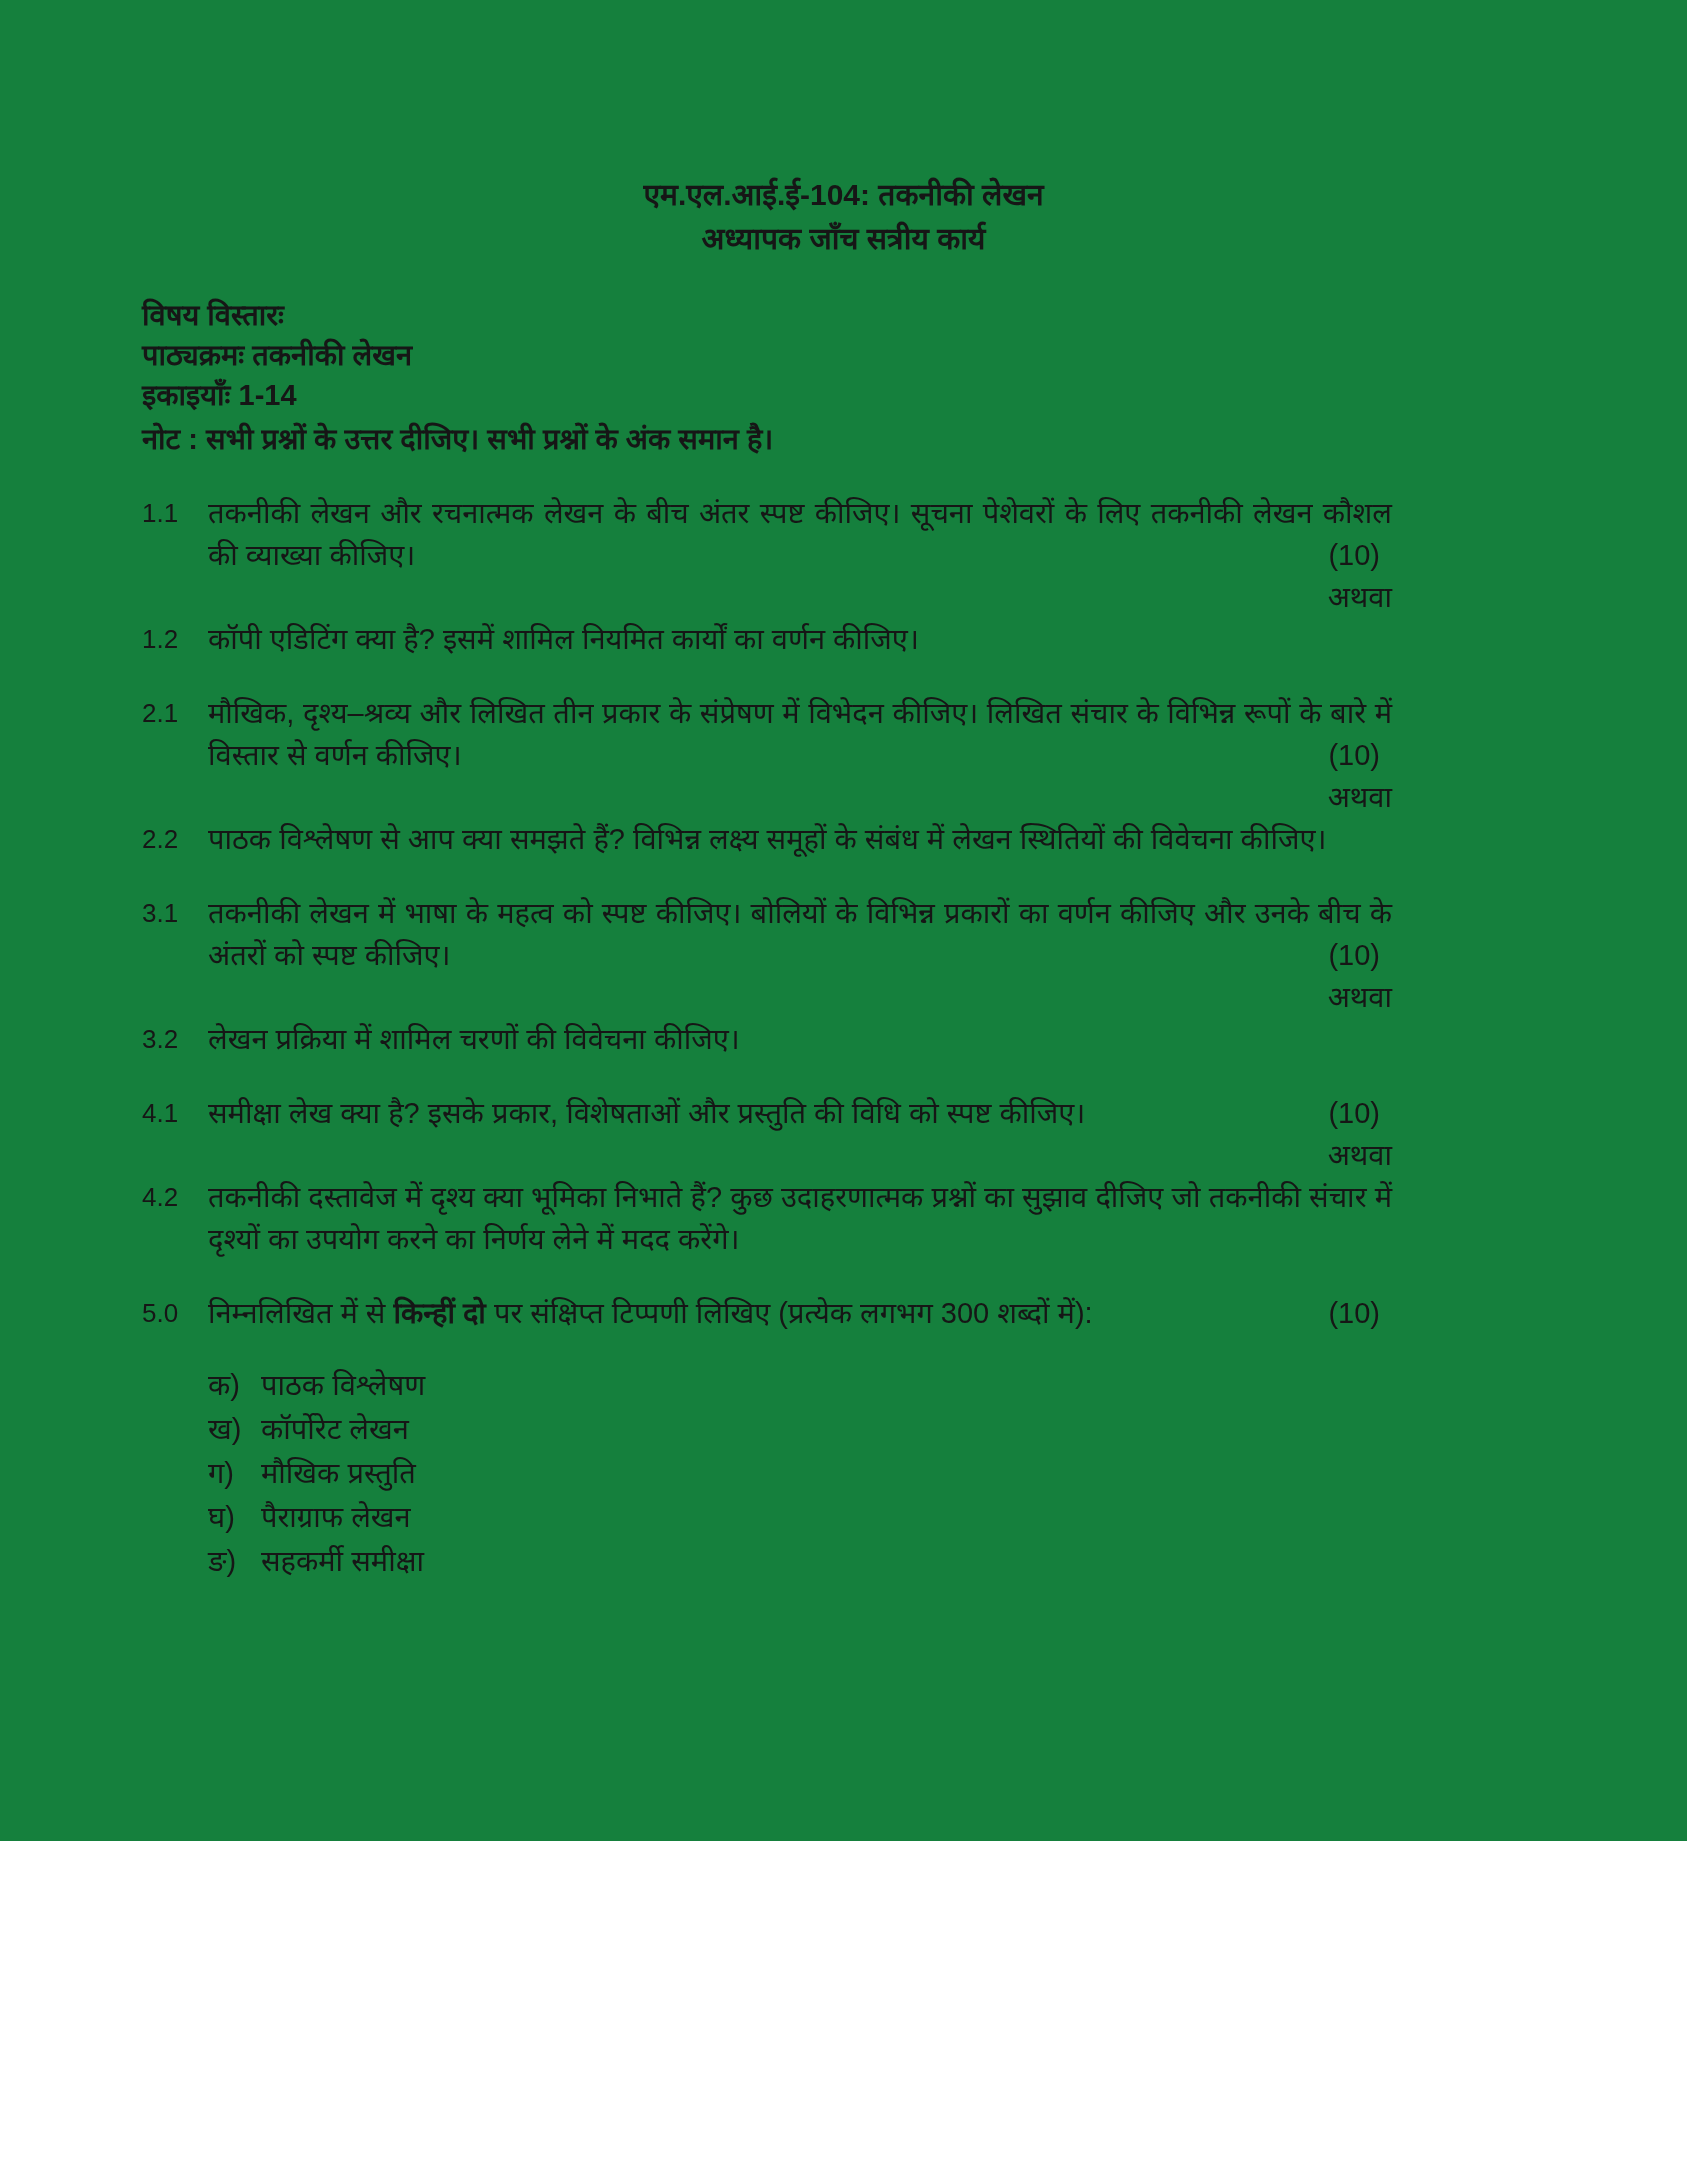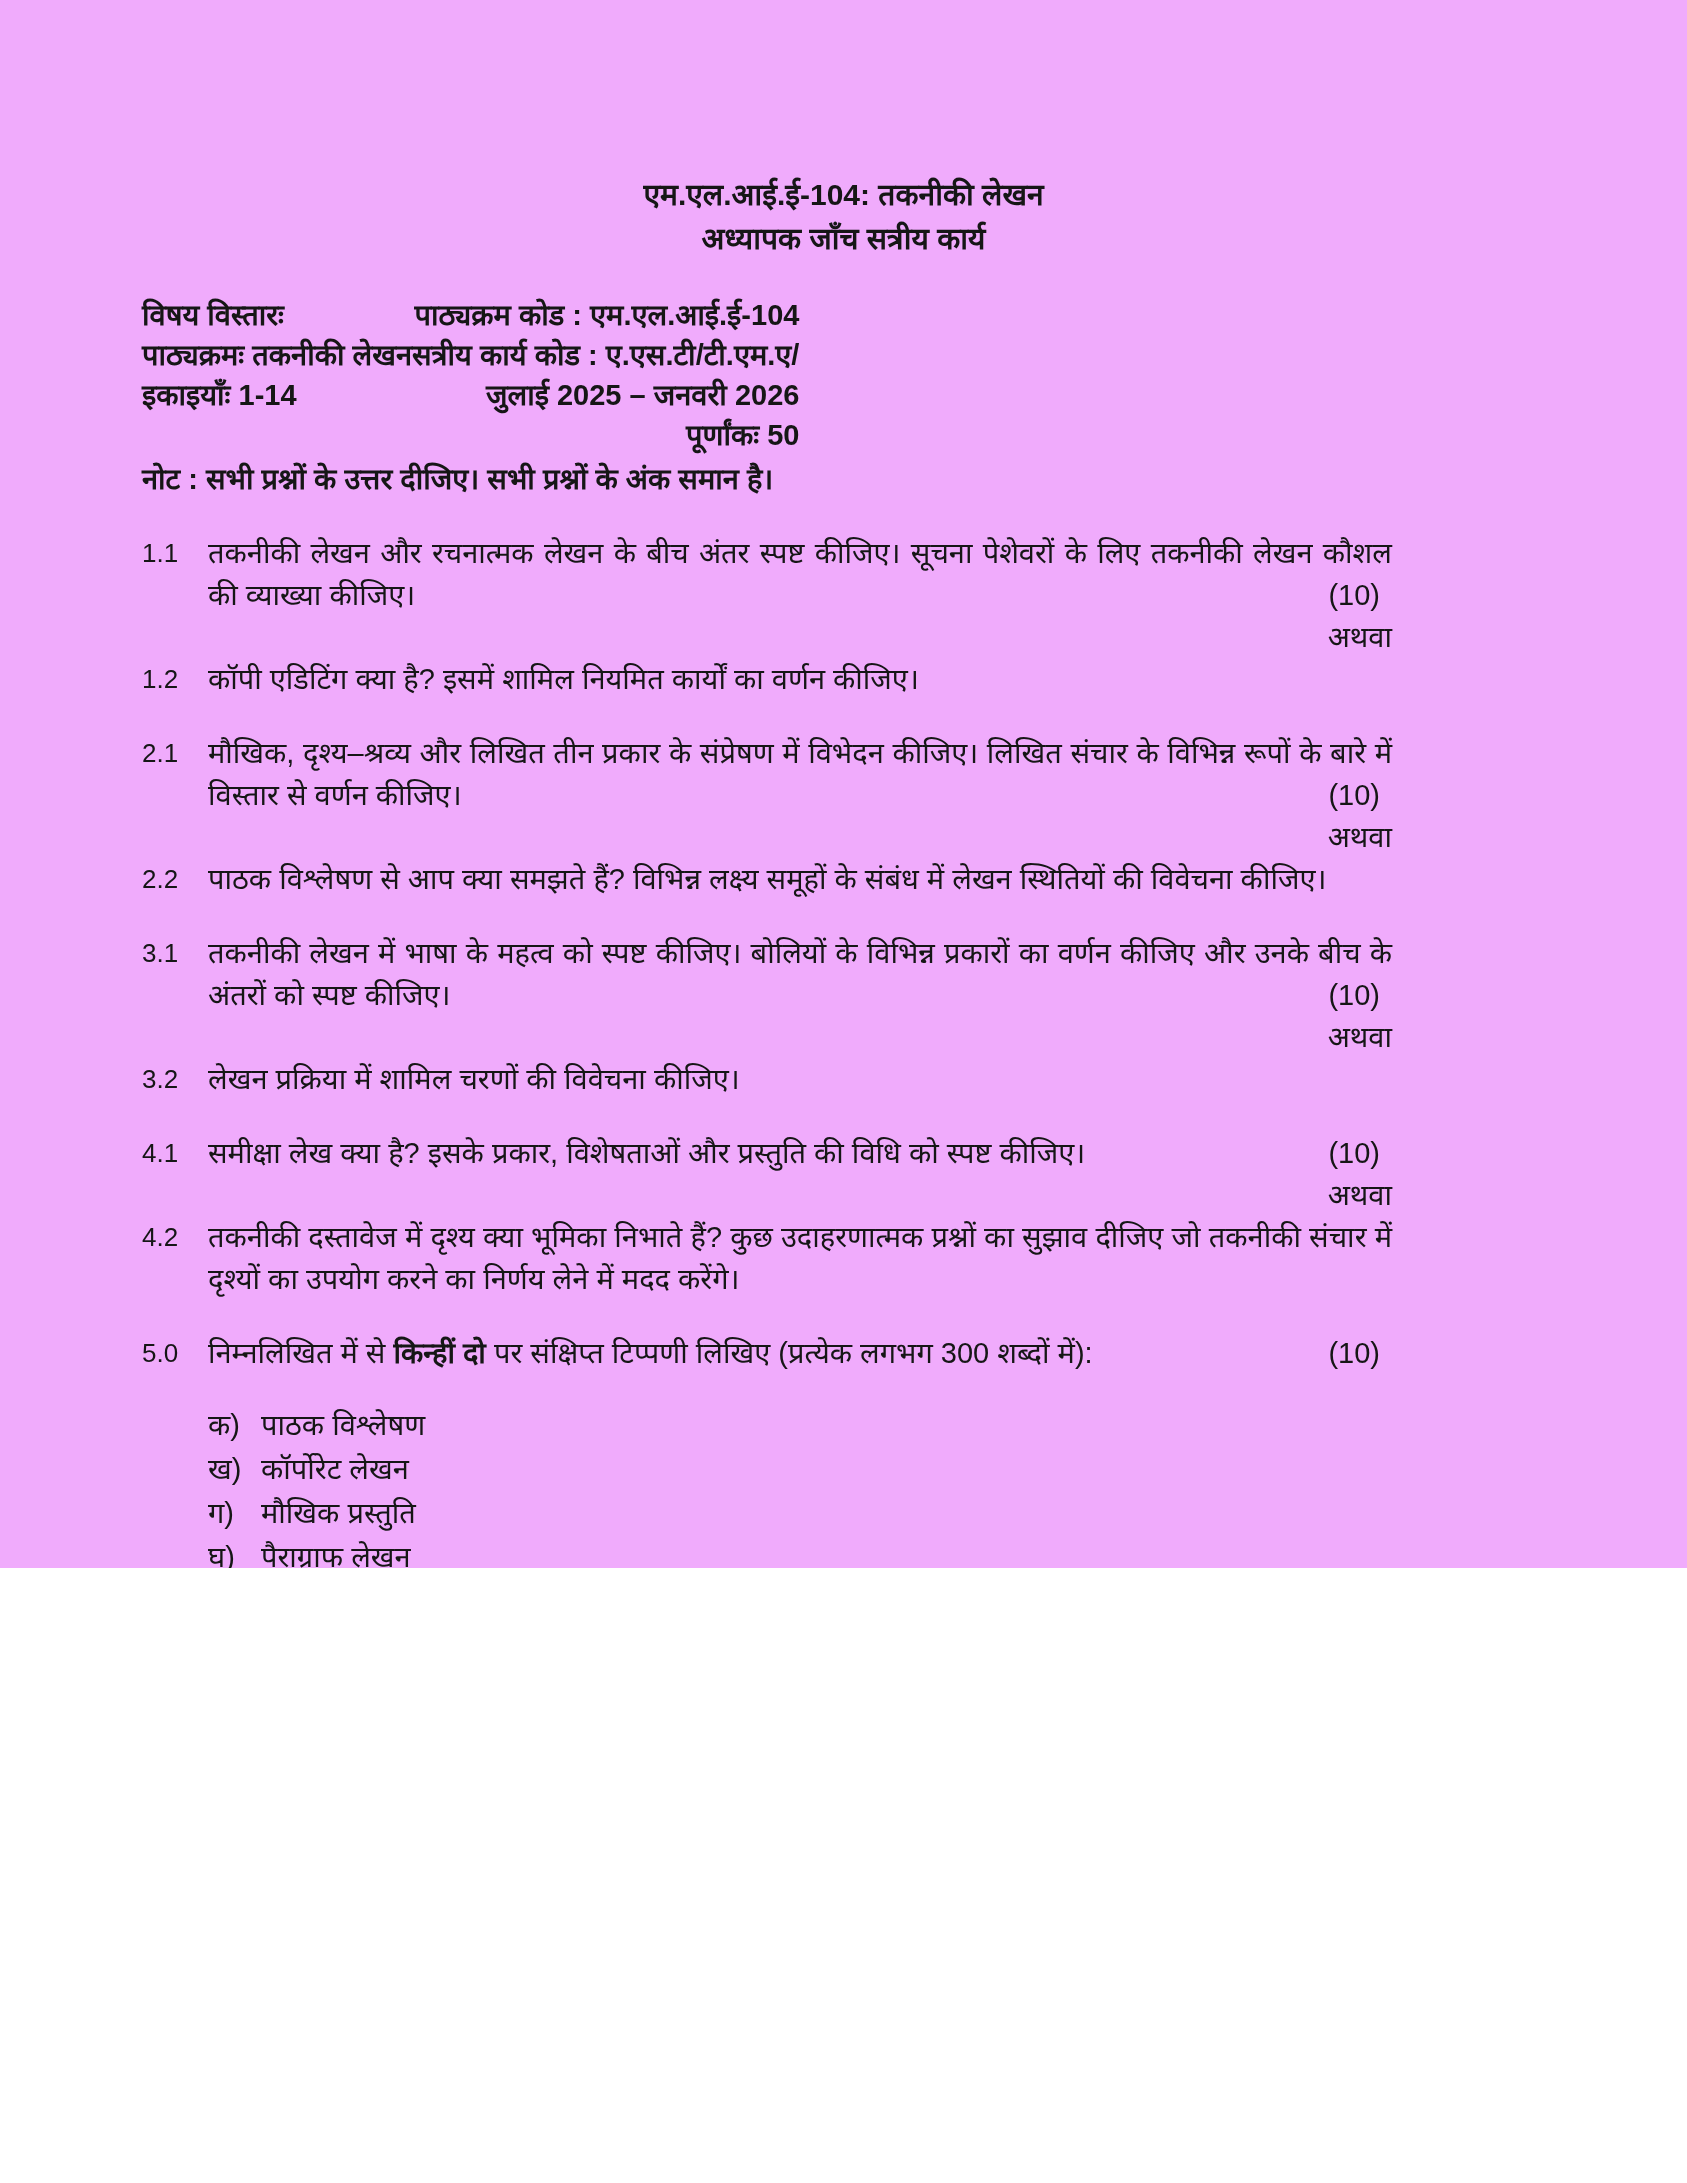--- a/index.html
+++ b/index.html
@@ -3,22 +3,22 @@
 <meta charset="utf-8">
 <style>
   html, body {
     margin: 0;
     padding: 0;
     background: #ffffff;
   }
   .page {
     position: relative;
     width: 1687px;
-    height: 1568px;
-    background: #f0abfc;
+    height: 1841px;
+    background: #15803d;
     outline: 0.7px solid #cccccc;
     font-family: "Liberation Sans", "DejaVu Sans", sans-serif;
     color: #161616;
     overflow: hidden;
   }
   .content {
     position: absolute;
     left: 142px;
     top: 173px;
     width: 1250px;
@@ -105,26 +105,20 @@
       <div>एम.एल.आई.ई-104: तकनीकी लेखन</div>
       <div>अध्यापक जाँच सत्रीय कार्य</div>
     </header>
 
     <section class="meta">
       <div class="meta-left">
         <div>विषय विस्तारः</div>
         <div>पाठ्यक्रमः तकनीकी लेखन</div>
         <div>इकाइयाँः 1-14</div>
       </div>
-      <div class="meta-right">
-        <div>पाठ्यक्रम कोड : एम.एल.आई.ई-104</div>
-        <div>सत्रीय कार्य कोड : ए.एस.टी/टी.एम.ए/</div>
-        <div>जुलाई 2025 – जनवरी 2026</div>
-        <div>पूर्णांकः 50</div>
-      </div>
     </section>
 
     <div class="note">नोट : सभी प्रश्नों के उत्तर दीजिए। सभी प्रश्नों के अंक समान है।</div>
 
     <section class="qgroup">
       <div class="qrow">
         <div class="qnum">1.1</div>
         <div class="qtext">तकनीकी लेखन और रचनात्मक लेखन के बीच अंतर स्पष्ट कीजिए। सूचना पेशेवरों के लिए तकनीकी लेखन कौशल की व्याख्या कीजिए।</div>
         <div class="qmarks">(10)</div>
       </div>

